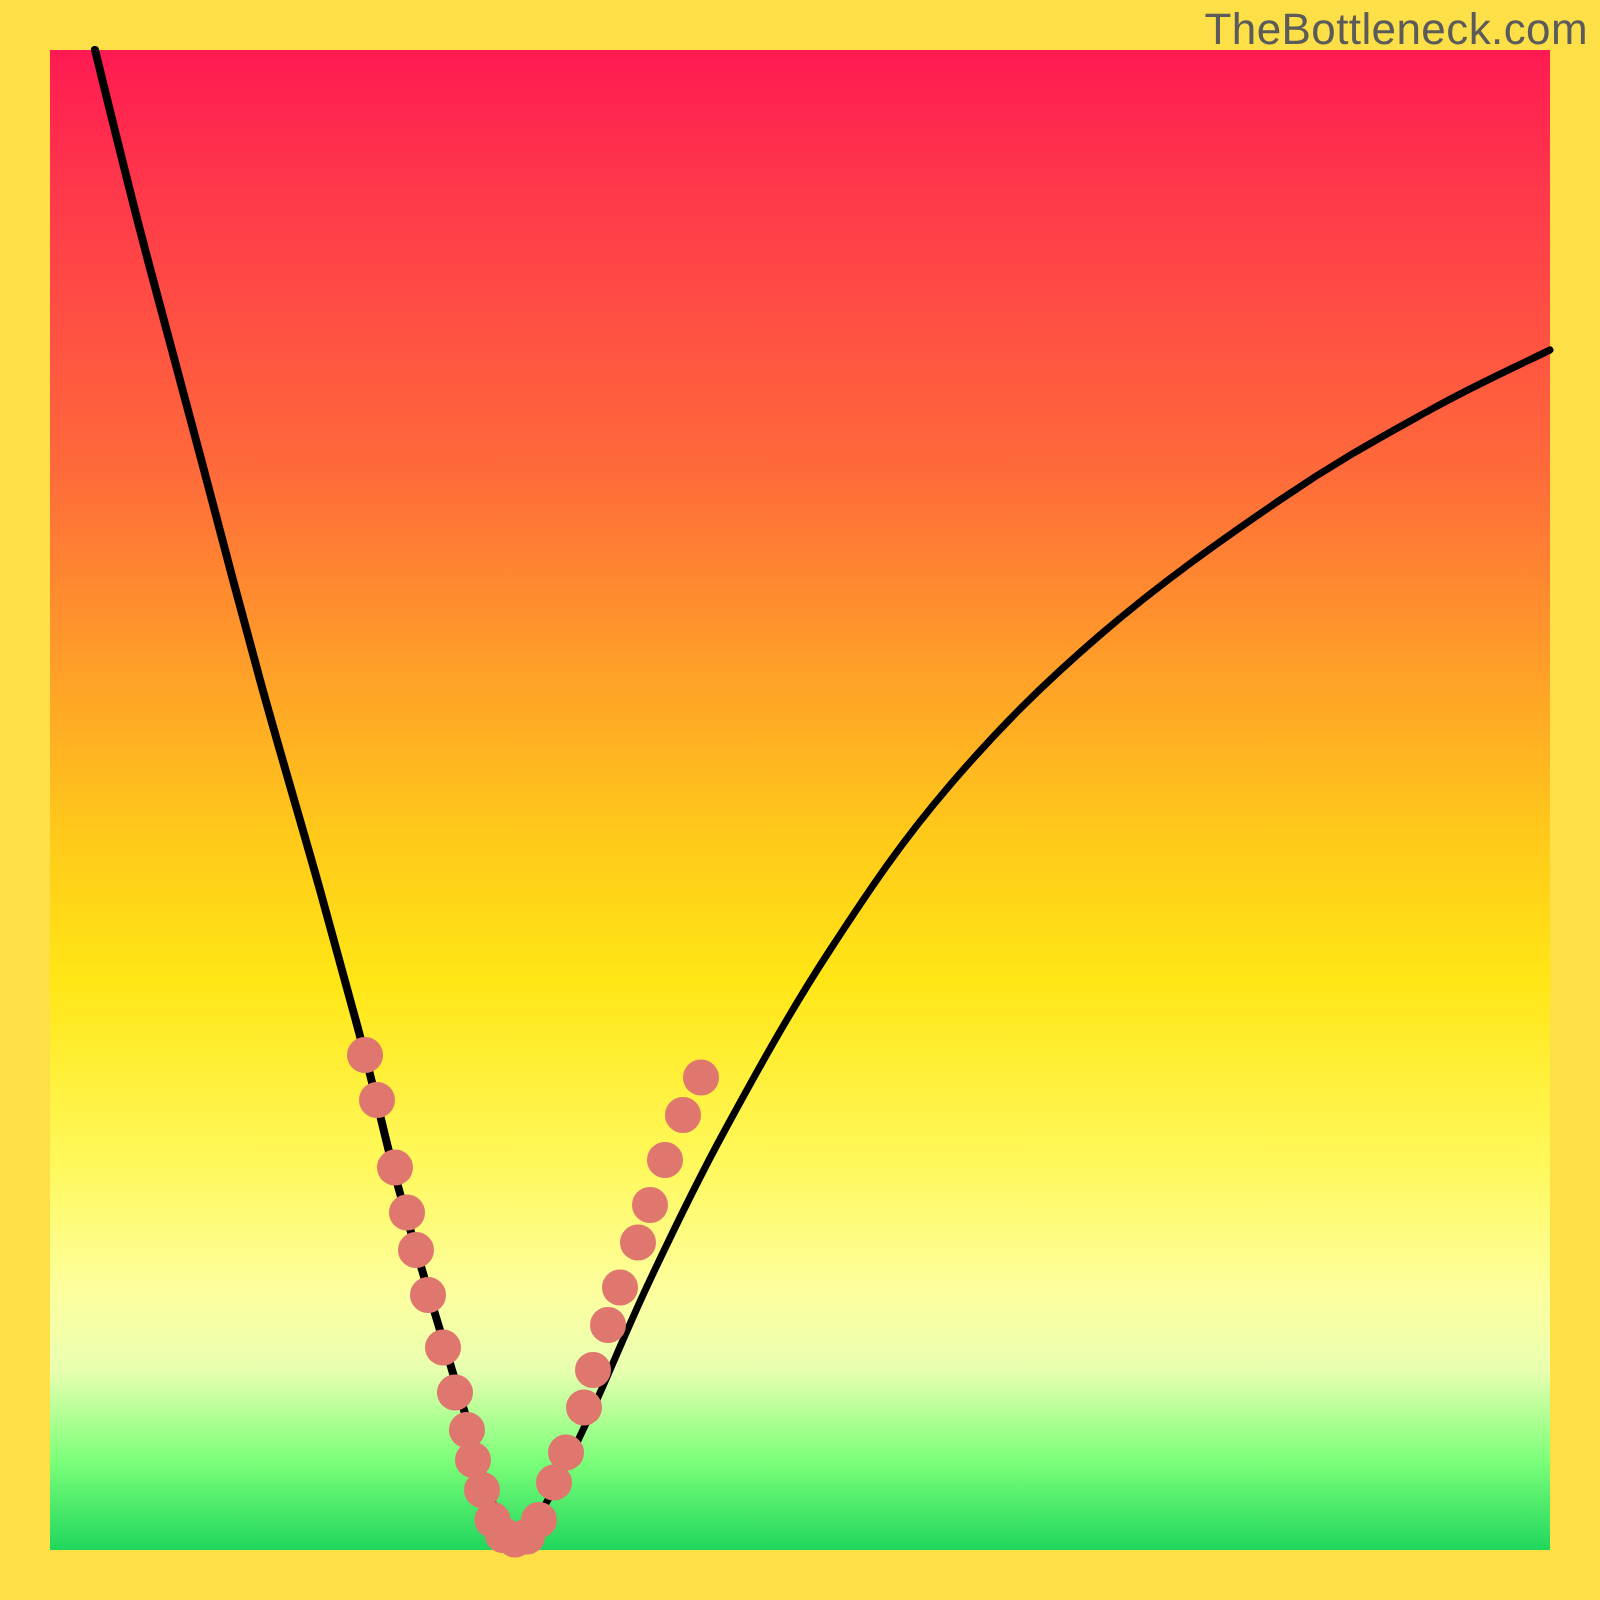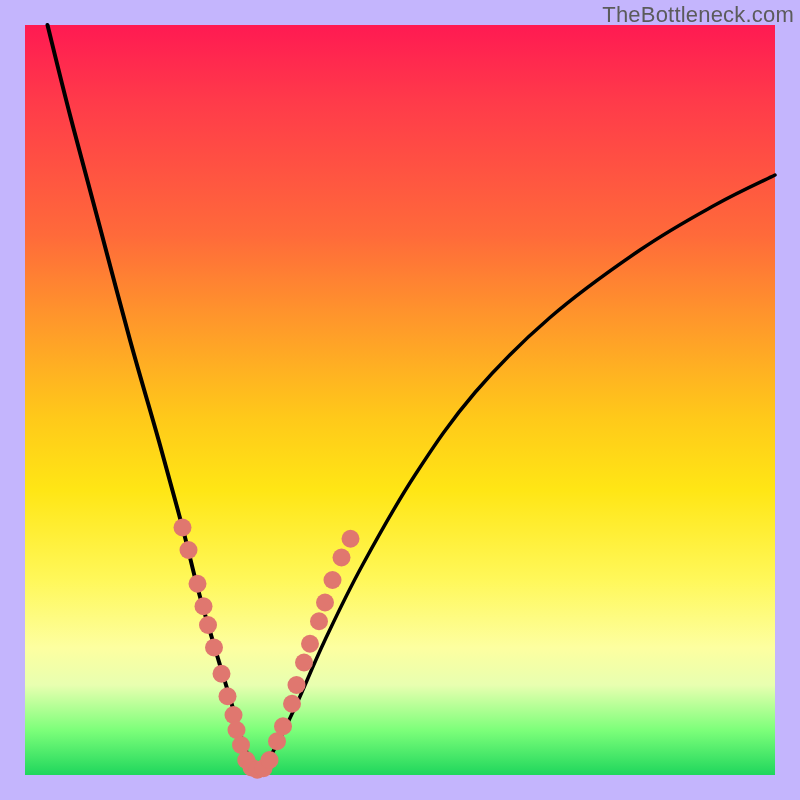--- a/index.html
+++ b/index.html
@@ -8,21 +8,21 @@
     width: 800px;
     height: 800px;
     background: #000;
     overflow: hidden;
     font-family: Arial, Helvetica, sans-serif;
   }
   .stage {
     position: relative;
     width: 800px;
     height: 800px;
-    background: #c4b5fd;
+    background: #fde047;
   }
   .plot-area {
     position: absolute;
     left: 25px;
     top: 25px;
     width: 750px;
     height: 750px;
     
     background: linear-gradient(
       to bottom,

